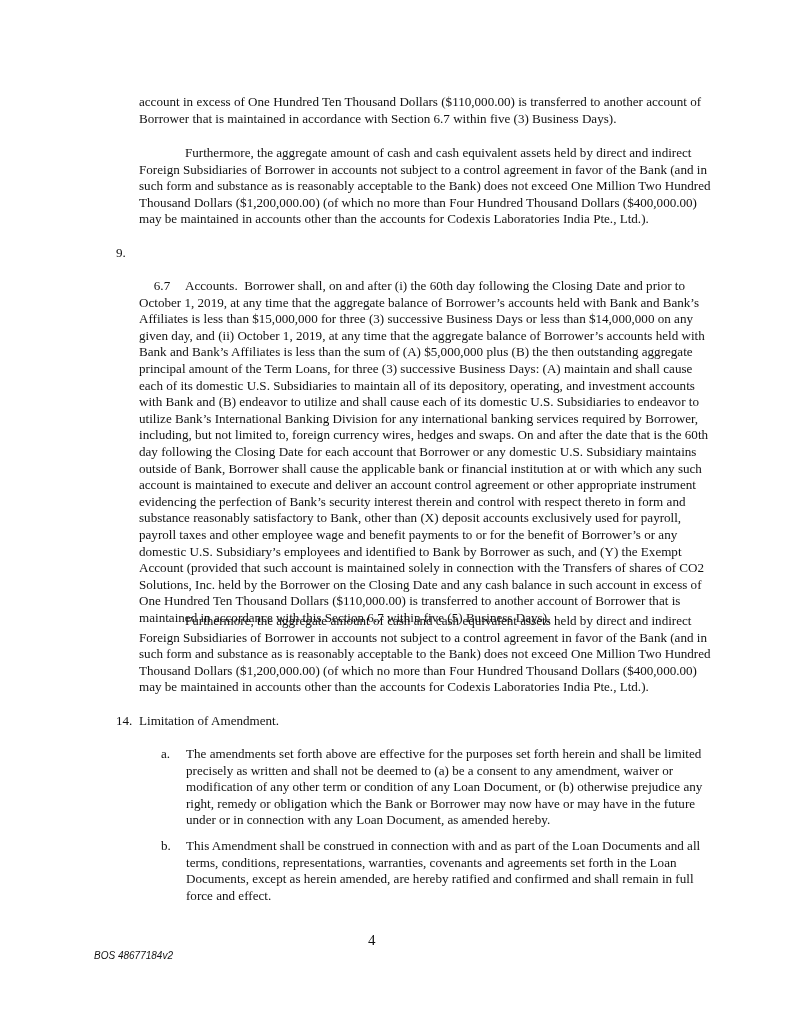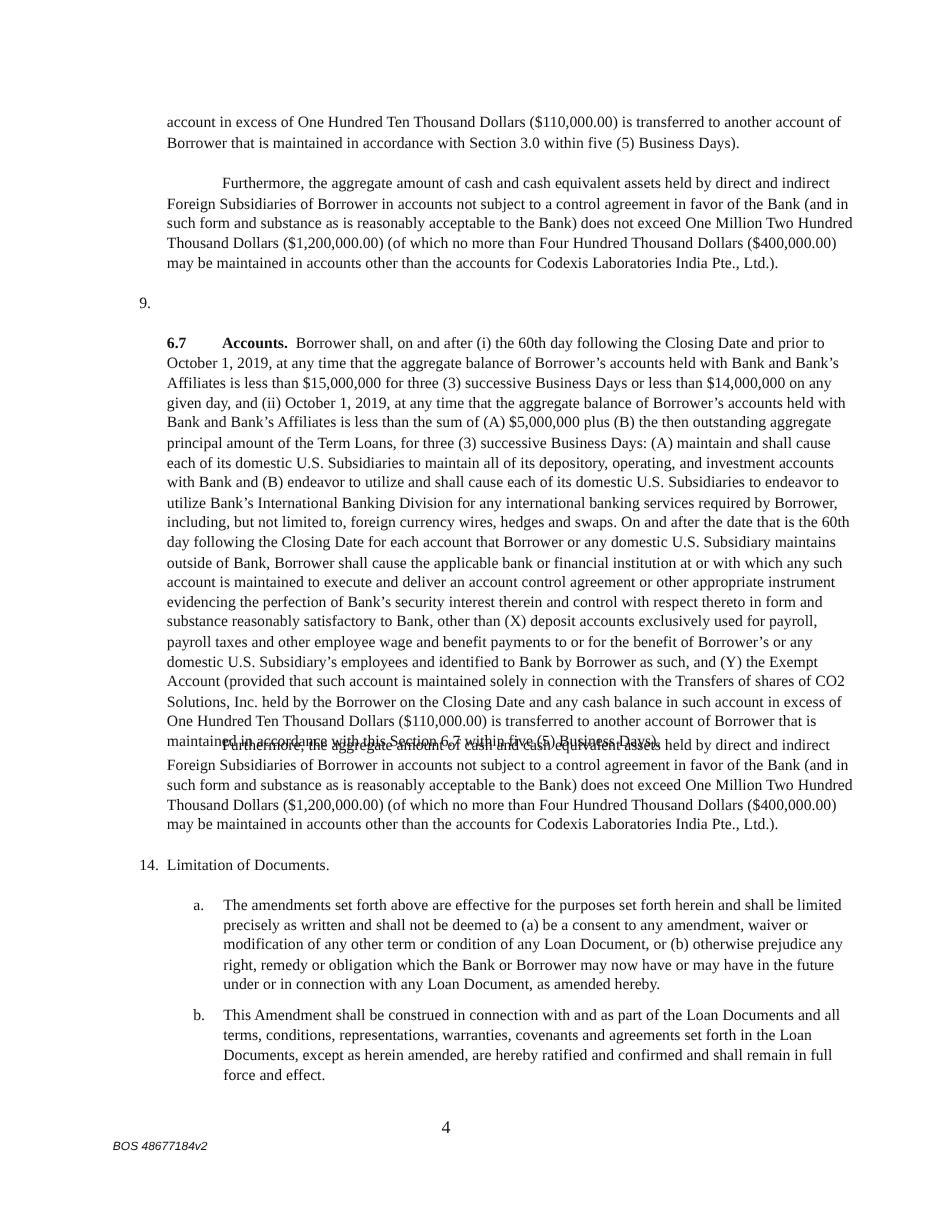--- a/index.html
+++ b/index.html
@@ -3,32 +3,32 @@
 <meta charset="utf-8">
 <style>
   html, body { margin: 0; padding: 0; background: #ffffff; }
   body { width: 791px; height: 1024px; position: relative; overflow: hidden;
          font-family: "Liberation Serif", serif; color: #111; }
   .page { position: absolute; left: 0; top: 0; width: 791px; height: 1024px; }
   .block { position: absolute; font-size: 13.1px; line-height: 16.6px; }
   .para { margin: 0; }
   .indent { text-indent: 46px; }
   .num { position: absolute; }
-  .bold { font-weight: bold; }
+  .bold { font-weight: normal; text-align: center; }
   .footer-page { position: absolute; left: 368px; top: 932px; font-size: 15px; }
   .footer-id { position: absolute; left: 94px; top: 950px; font-size: 10px;
                font-family: Liberation Sans, sans-serif; font-style: italic; }
 </style>
 </head>
 <body>
 
 <div class="page">
 
   <div class="block" style="left:139px; top:94px; width:572px;">
-    <p class="para">account in excess of One Hundred Ten Thousand Dollars ($110,000.00) is transferred to another account of Borrower that is maintained in accordance with Section 3.0 within five (5) Business Days).</p>
+    <p class="para">account in excess of One Hundred Ten Thousand Dollars ($110,000.00) is transferred to another account of Borrower that is maintained in accordance with Section 6.7 within five (3) Business Days).</p>
   </div>
 
   <div class="block" style="left:139px; top:145px; width:572px;">
     <p class="para indent">Furthermore, the aggregate amount of cash and cash equivalent assets held by direct and indirect Foreign Subsidiaries of Borrower in accounts not subject to a control agreement in favor of the Bank (and in such form and substance as is reasonably acceptable to the Bank) does not exceed One Million Two Hundred Thousand Dollars ($1,200,000.00) (of which no more than Four Hundred Thousand Dollars ($400,000.00) may be maintained in accounts other than the accounts for Codexis Laboratories India Pte., Ltd.).</p>
   </div>
 
   <div class="block" style="left:139px; top:245px; width:572px;">
     <span class="num" style="left:-23px;">9.</span>
   </div>
 
@@ -37,21 +37,21 @@
       <span class="bold" style="display:inline-block; width:46px;">6.7</span><span class="bold">Accounts.</span>&nbsp; <span>Borrower shall, on and after (i) the 60th day following the Closing Date and prior to October 1, 2019, at any time that the aggregate balance of Borrower’s accounts held with Bank and Bank’s Affiliates is less than $15,000,000 for three (3) successive Business Days or less than $14,000,000 on any given day, and (ii) October 1, 2019, at any time that the aggregate balance of Borrower’s accounts held with Bank and Bank’s Affiliates is less than the sum of (A) $5,000,000 plus (B) the then outstanding aggregate principal amount of the Term Loans, for three (3) successive Business Days: (A) maintain and shall cause each of its domestic U.S. Subsidiaries to maintain all of its depository, operating, and investment accounts with Bank and (B) endeavor to utilize and shall cause each of its domestic U.S. Subsidiaries to endeavor to utilize Bank’s International Banking Division for any international banking services required by Borrower, including, but not limited to, foreign currency wires, hedges and swaps.  On and after the date that is the 60th day following the Closing Date for each account that Borrower or any domestic U.S. Subsidiary maintains outside of Bank, Borrower shall cause the applicable bank or financial institution at or with which any such account is maintained to execute and deliver an account control agreement or other appropriate instrument evidencing the perfection of Bank’s security interest therein and control with respect thereto in form and substance reasonably satisfactory to Bank, other than (X) deposit accounts exclusively used for payroll, payroll taxes and other employee wage and benefit payments to or for the benefit of Borrower’s or any domestic U.S. Subsidiary’s employees and identified to Bank by Borrower as such, and (Y) the Exempt Account (provided that such account is maintained solely in connection with the Transfers of shares of CO2 Solutions, Inc. held by the Borrower on the Closing Date and any cash balance in such account in excess of One Hundred Ten Thousand Dollars ($110,000.00) is transferred to another account of Borrower that is maintained in accordance with this Section 6.7 within five (5) Business Days).</span>
     </p>
   </div>
 
   <div class="block" style="left:139px; top:613px; width:572px;">
     <p class="para indent">Furthermore, the aggregate amount of cash and cash equivalent assets held by direct and indirect Foreign Subsidiaries of Borrower in accounts not subject to a control agreement in favor of the Bank (and in such form and substance as is reasonably acceptable to the Bank) does not exceed One Million Two Hundred Thousand Dollars ($1,200,000.00) (of which no more than Four Hundred Thousand Dollars ($400,000.00) may be maintained in accounts other than the accounts for Codexis Laboratories India Pte., Ltd.).</p>
   </div>
 
   <div class="block" style="left:139px; top:713px; width:572px;">
     <span class="num" style="left:-23px;">14.</span>
-    <span>Limitation of Documents.</span>
+    <span>Limitation of Amendment.</span>
   </div>
 
   <div class="block" style="left:186px; top:746px; width:525px;">
     <span class="num" style="left:-25px;">a.</span>
     <p class="para">The amendments set forth above are effective for the purposes set forth herein and shall be limited precisely as written and shall not be deemed to (a) be a consent to any amendment, waiver or modification of any other term or condition of any Loan Document, or (b) otherwise prejudice any right, remedy or obligation which the Bank or Borrower may now have or may have in the future under or in connection with any Loan Document, as amended hereby.</p>
   </div>
 
   <div class="block" style="left:186px; top:838px; width:525px;">
     <span class="num" style="left:-25px;">b.</span>
     <p class="para">This Amendment shall be construed in connection with and as part of the Loan Documents and all terms, conditions, representations, warranties, covenants and agreements set forth in the Loan Documents, except as herein amended, are hereby ratified and confirmed and shall remain in full force and effect.</p>

